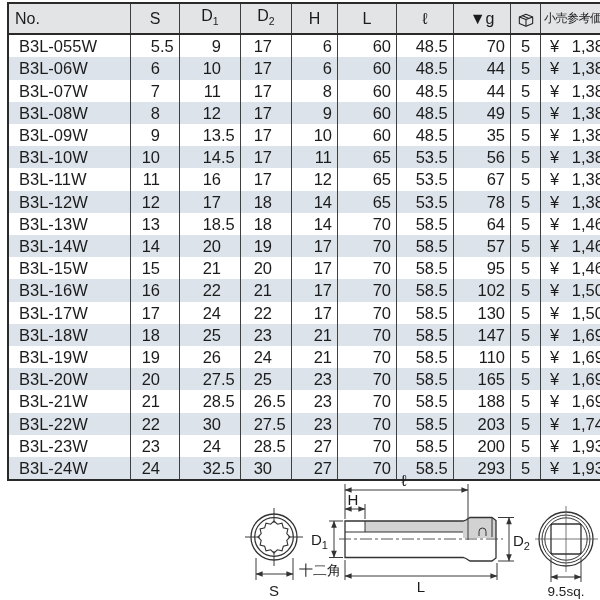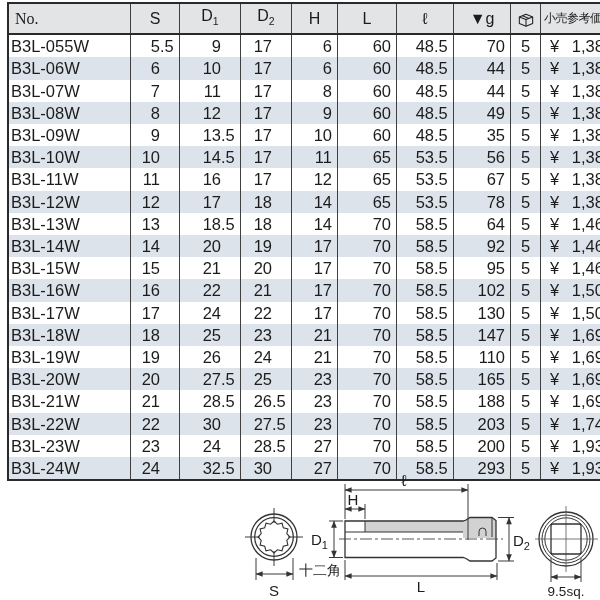--- a/index.html
+++ b/index.html
@@ -22,25 +22,25 @@
   }
   thead th{
     height:23px;line-height:23px;
     background:var(--header-bg,#e3e4e5);
     border-bottom:2px solid var(--border,#2a2a2a);
     font-weight:normal;text-align:center;font-size:16px;
   }
   thead th.c-no{text-align:left;padding-left:6px;}
   thead th.c-price{font-size:12px;text-align:left;padding-left:3px;letter-spacing:-0.5px;}
   thead th sub{font-size:10.5px;}
-  th.c-no{width:115px;font-family:Liberation Serif, serif;} th.c-s{width:48px;} th.c-d1{width:60px;} th.c-d2{width:50px;}
+  th.c-no{width:115px;} th.c-s{width:48px;} th.c-d1{width:60px;} th.c-d2{width:50px;}
   th.c-h{width:45px;} th.c-l{width:58px;} th.c-ell{width:56px;} th.c-g{width:56px;}
   th.c-qty{width:29px;} th.c-price{width:73px;}
   tbody tr.stripe td{background:var(--stripe,#dce3ea);}
-  td.c-no{text-align:left;padding-left:2px;}
+  td.c-no{text-align:left;padding-left:10px;}
   td.c-s,td.c-d1,td.c-d2,td.c-h,td.c-l,td.c-ell,td.c-g{text-align:right;padding-right:5px;}
   td.c-qty{text-align:center;}
   td.c-price{padding:0 4px 0 9px;}
   td .dec{display:inline-block;width:14px;text-align:left;}
   td .yen{float:left;}
   td .amt{float:right;}
   .pkg-icon{vertical-align:middle;}
 
   svg.diagram{position:absolute;left:0;top:465px;}
   svg.diagram text{fill:#1c1c1c;font-family:"Liberation Sans","DejaVu Sans",sans-serif;}
@@ -211,21 +211,21 @@
           </td>
         </tr>
         <tr class="stripe">
           <td class="c-no">B3L-14W</td>
           <td class="c-s"><span>14</span><span class="dec"></span></td>
           <td class="c-d1"><span>20</span><span class="dec"></span></td>
           <td class="c-d2"><span>19</span><span class="dec"></span></td>
           <td class="c-h">17</td>
           <td class="c-l">70</td>
           <td class="c-ell"><span>58</span><span class="dec">.5</span></td>
-          <td class="c-g">92</td>
+          <td class="c-g">57</td>
           <td class="c-qty">5</td>
           <td class="c-price">
             <span class="yen">¥</span>
             <span class="amt">1,460</span>
           </td>
         </tr>
         <tr>
           <td class="c-no">B3L-15W</td>
           <td class="c-s"><span>15</span><span class="dec"></span></td>
           <td class="c-d1"><span>21</span><span class="dec"></span></td>

